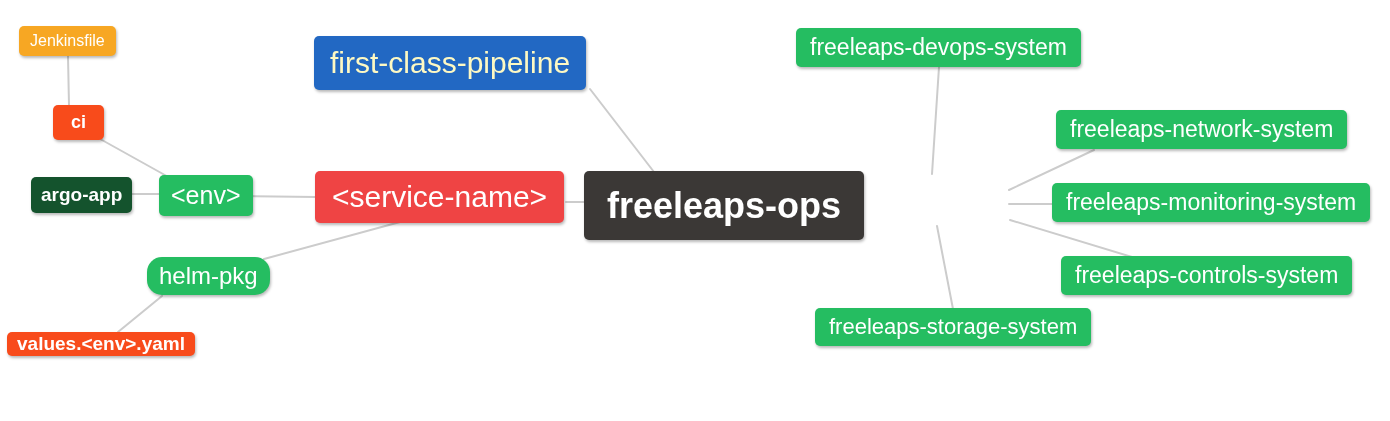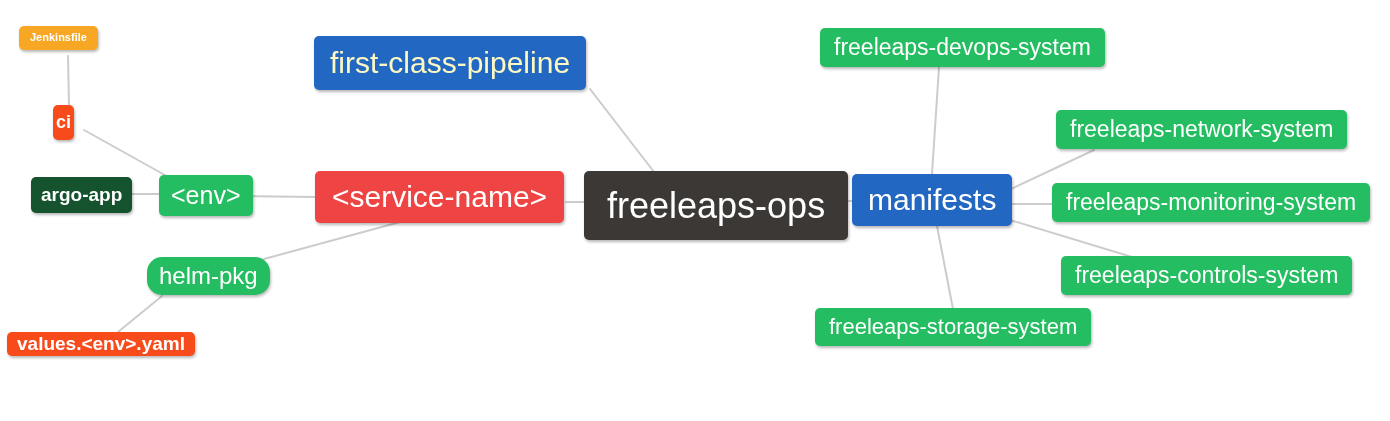--- a/index.html
+++ b/index.html
@@ -36,28 +36,27 @@
       <line x1="590" y1="89" x2="654" y2="172" stroke="#cccccc" stroke-width="2" stroke-linecap="round"></line>
       <line x1="566" y1="202" x2="585" y2="202" stroke="#cccccc" stroke-width="2" stroke-linecap="round"></line>
       <line x1="845" y1="201" x2="853" y2="201" stroke="#cccccc" stroke-width="2" stroke-linecap="round"></line>
       <line x1="932" y1="174" x2="939" y2="67" stroke="#cccccc" stroke-width="2" stroke-linecap="round"></line>
       <line x1="1009" y1="190" x2="1094" y2="150" stroke="#cccccc" stroke-width="2" stroke-linecap="round"></line>
       <line x1="1009" y1="204" x2="1053" y2="204" stroke="#cccccc" stroke-width="2" stroke-linecap="round"></line>
       <line x1="1010" y1="220" x2="1132" y2="257" stroke="#cccccc" stroke-width="2" stroke-linecap="round"></line>
       <line x1="937" y1="226" x2="953" y2="309" stroke="#cccccc" stroke-width="2" stroke-linecap="round"></line>
     </svg>
 
-<div class="node" style="left: 19px; top: 26px; font-size: 11px; padding: 5px 11px; background: rgb(247, 167, 35); color: rgb(255, 255, 255); font-weight: 700;">Jenkinsfile</div>
-    <div class="node" style="left: 53px; top: 105px; font-size: 18px; padding: 6px 3px; background: rgb(248, 75, 27); color: rgb(255, 255, 255); font-weight: 600; text-align: right;">ci</div>
+<div class="node" style="left: 19px; top: 26px; font-size: 16px; padding: 5px 11px; background: rgb(247, 167, 35); color: rgb(255, 255, 255); font-weight: 400;">Jenkinsfile</div>
+    <div class="node" style="left: 53px; top: 105px; font-size: 18px; padding: 6px 18px; background: rgb(248, 75, 27); color: rgb(255, 255, 255); font-weight: 600; text-align: right;">ci</div>
     <div class="node" style="left: 31px; top: 177px; font-size: 19px; padding: 6px 10px; background: #14532d; color: rgb(255, 255, 255); font-weight: 600;">argo-app</div>
     <div class="node" style="left: 159px; top: 175px; font-size: 25px; padding: 5px 12px; background: rgb(37, 189, 97); color: rgb(255, 255, 255);">&lt;env&gt;</div>
     <div class="node" style="left: 315px; top: 171px; font-size: 30px; padding: 7px 17px; background: #ef4444; color: rgb(255, 255, 255);">&lt;service-name&gt;</div>
     <div class="node" style="left: 314px; top: 36px; font-size: 30px; padding: 8px 16px; background: rgb(34, 104, 195); color: #fef9c3;">first-class-pipeline</div>
-    <div class="node" style="left: 584px; top: 171px; font-size: 36px; padding: 12px 23px; background: rgb(59, 56, 54); color: rgb(255, 255, 255);">freeleaps-ops</div>
-    <div class="node" style="left: 852px; top: 174px; font-size: 30px; padding: 7px 16px; background: rgb(34, 104, 195); color: rgb(255, 255, 255);">manifests</div>
+    <div class="node" style="left: 584px; top: 171px; font-size: 36px; padding: 12px 23px; background: rgb(59, 56, 54); color: rgb(255, 255, 255); font-weight: bold;">freeleaps-ops</div>
     <div class="node" style="left: 147px; top: 257px; font-size: 24px; padding: 4px 12px; background: rgb(37, 189, 97); color: rgb(255, 255, 255); border-radius: 15px;">helm-pkg</div>
     <div class="node" style="left: 7px; top: 332px; font-size: 19px; padding: 0 10px; background: rgb(248, 75, 27); color: rgb(255, 255, 255); font-weight: 700;">values.&lt;env&gt;.yaml</div>
-    <div class="node" style="left: 796px; top: 28px; font-size: 23px; padding: 5px 14px; background: rgb(37, 189, 97); color: rgb(255, 255, 255); margin-left: 24px;">freeleaps-devops-system</div>
+    <div class="node" style="left: 796px; top: 28px; font-size: 23px; padding: 5px 14px; background: rgb(37, 189, 97); color: rgb(255, 255, 255);">freeleaps-devops-system</div>
     <div class="node" style="left: 1052px; top: 183px; font-size: 23px; padding: 5px 14px; background: rgb(37, 189, 97); color: rgb(255, 255, 255);">freeleaps-monitoring-system</div>
     <div class="node" style="left: 1056px; top: 110px; font-size: 23px; padding: 5px 14px; background: rgb(37, 189, 97); color: rgb(255, 255, 255);">freeleaps-network-system</div>
     <div class="node" style="left: 1061px; top: 256px; font-size: 23px; padding: 5px 14px; background: rgb(37, 189, 97); color: rgb(255, 255, 255);">freeleaps-controls-system</div>
     <div class="node" style="left: 815px; top: 308px; font-size: 22px; padding: 5px 14px; background: rgb(37, 189, 97); color: rgb(255, 255, 255);">freeleaps-storage-system</div>
   </div>
 
 </body></html>

